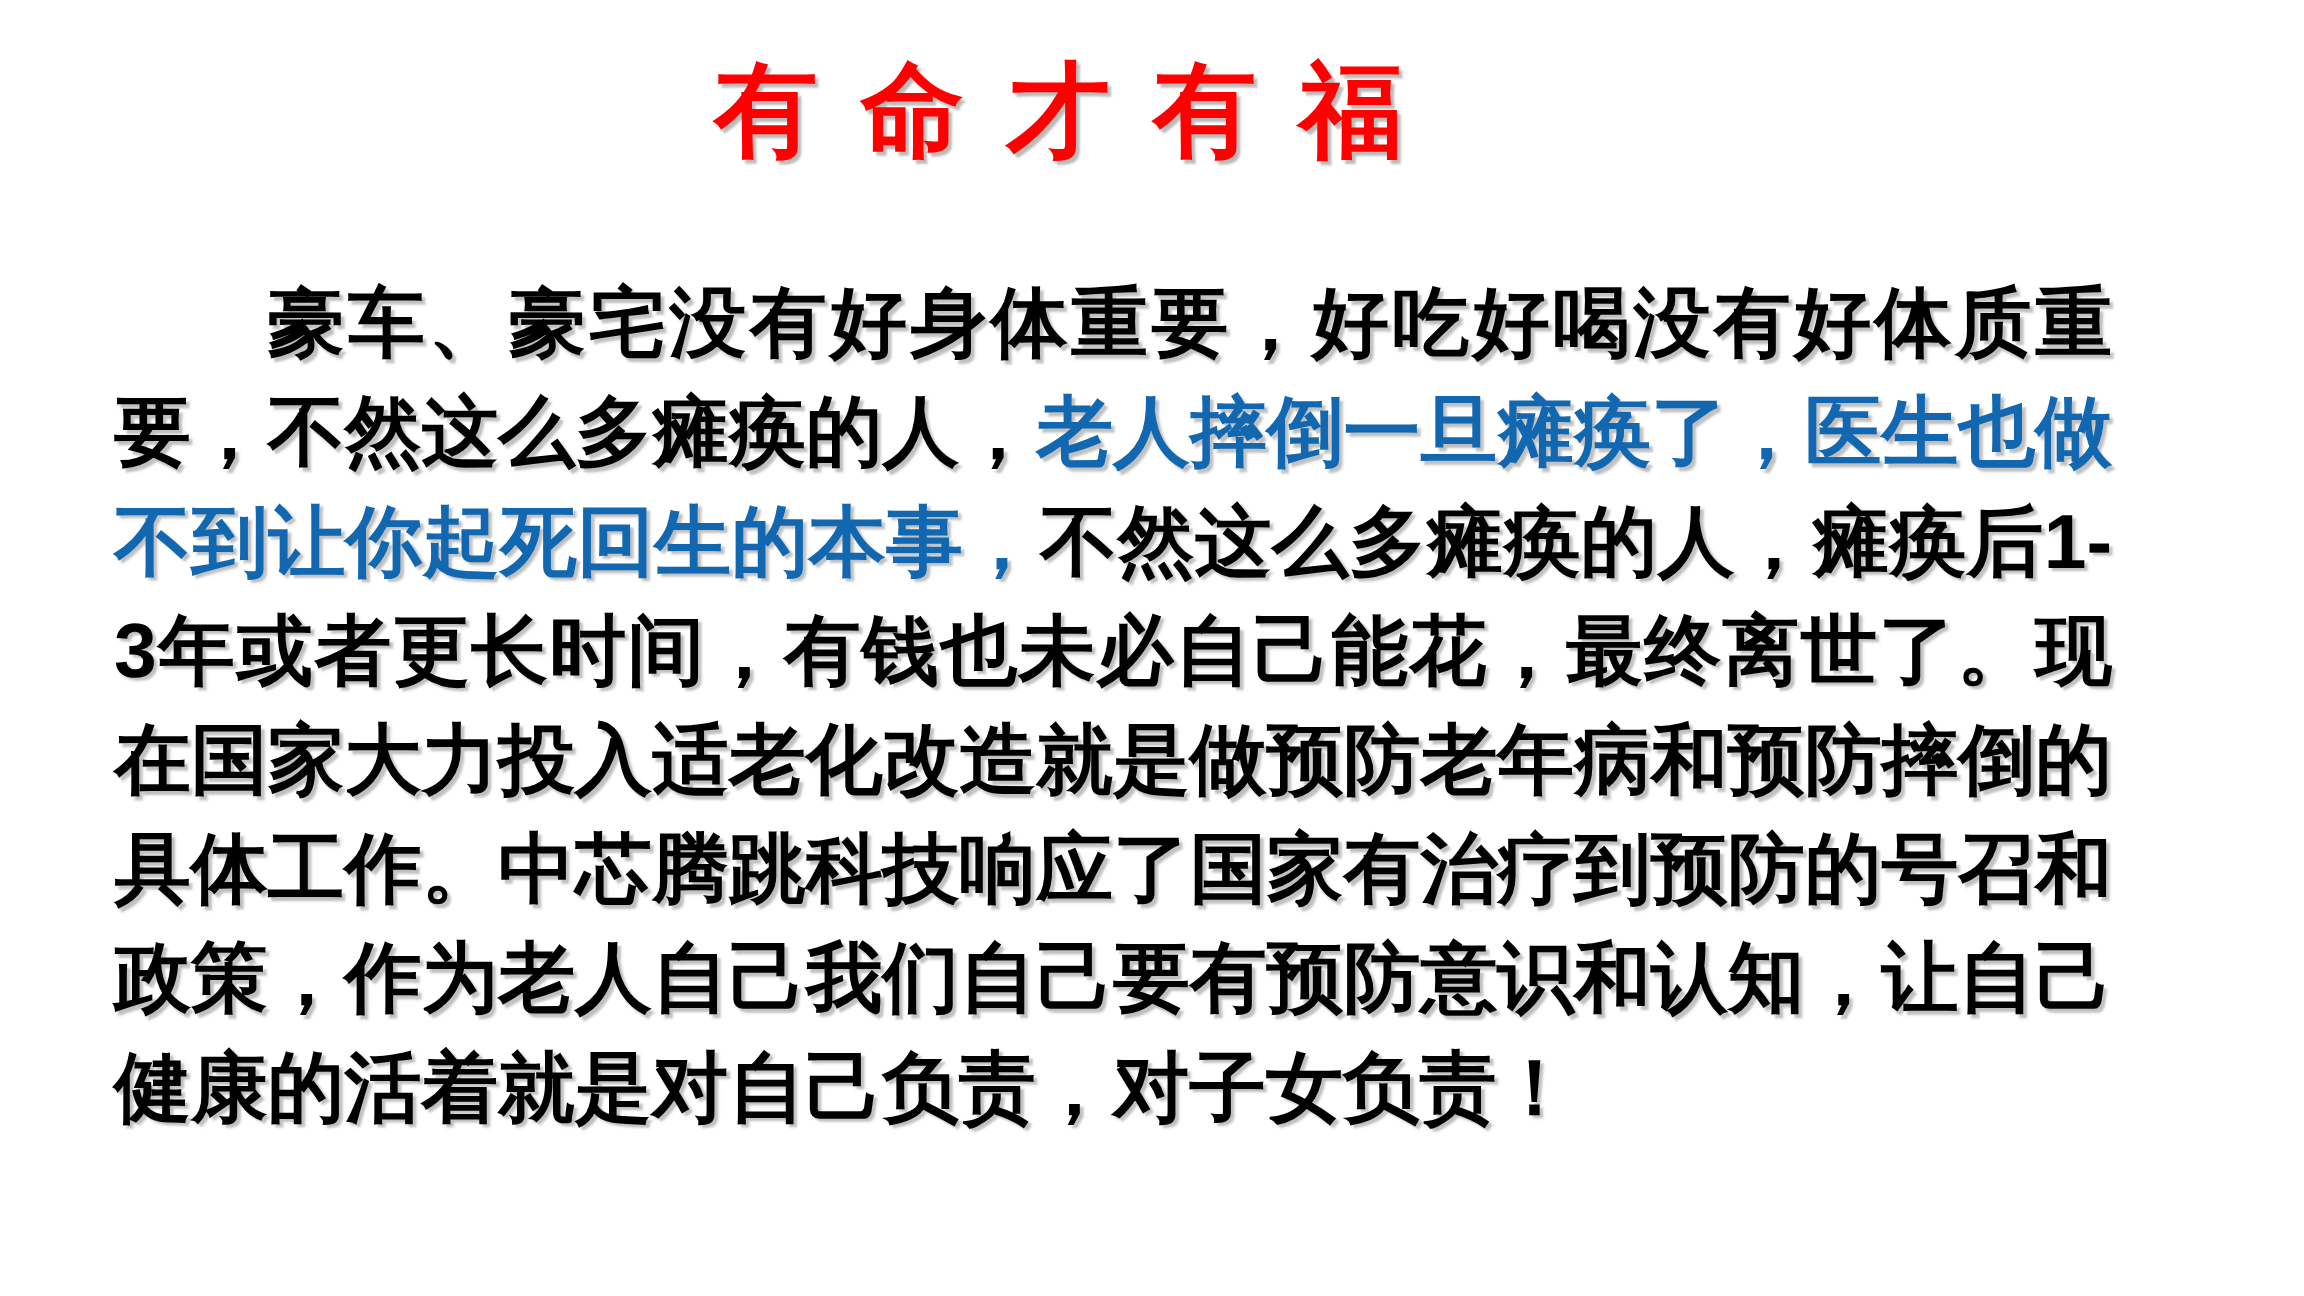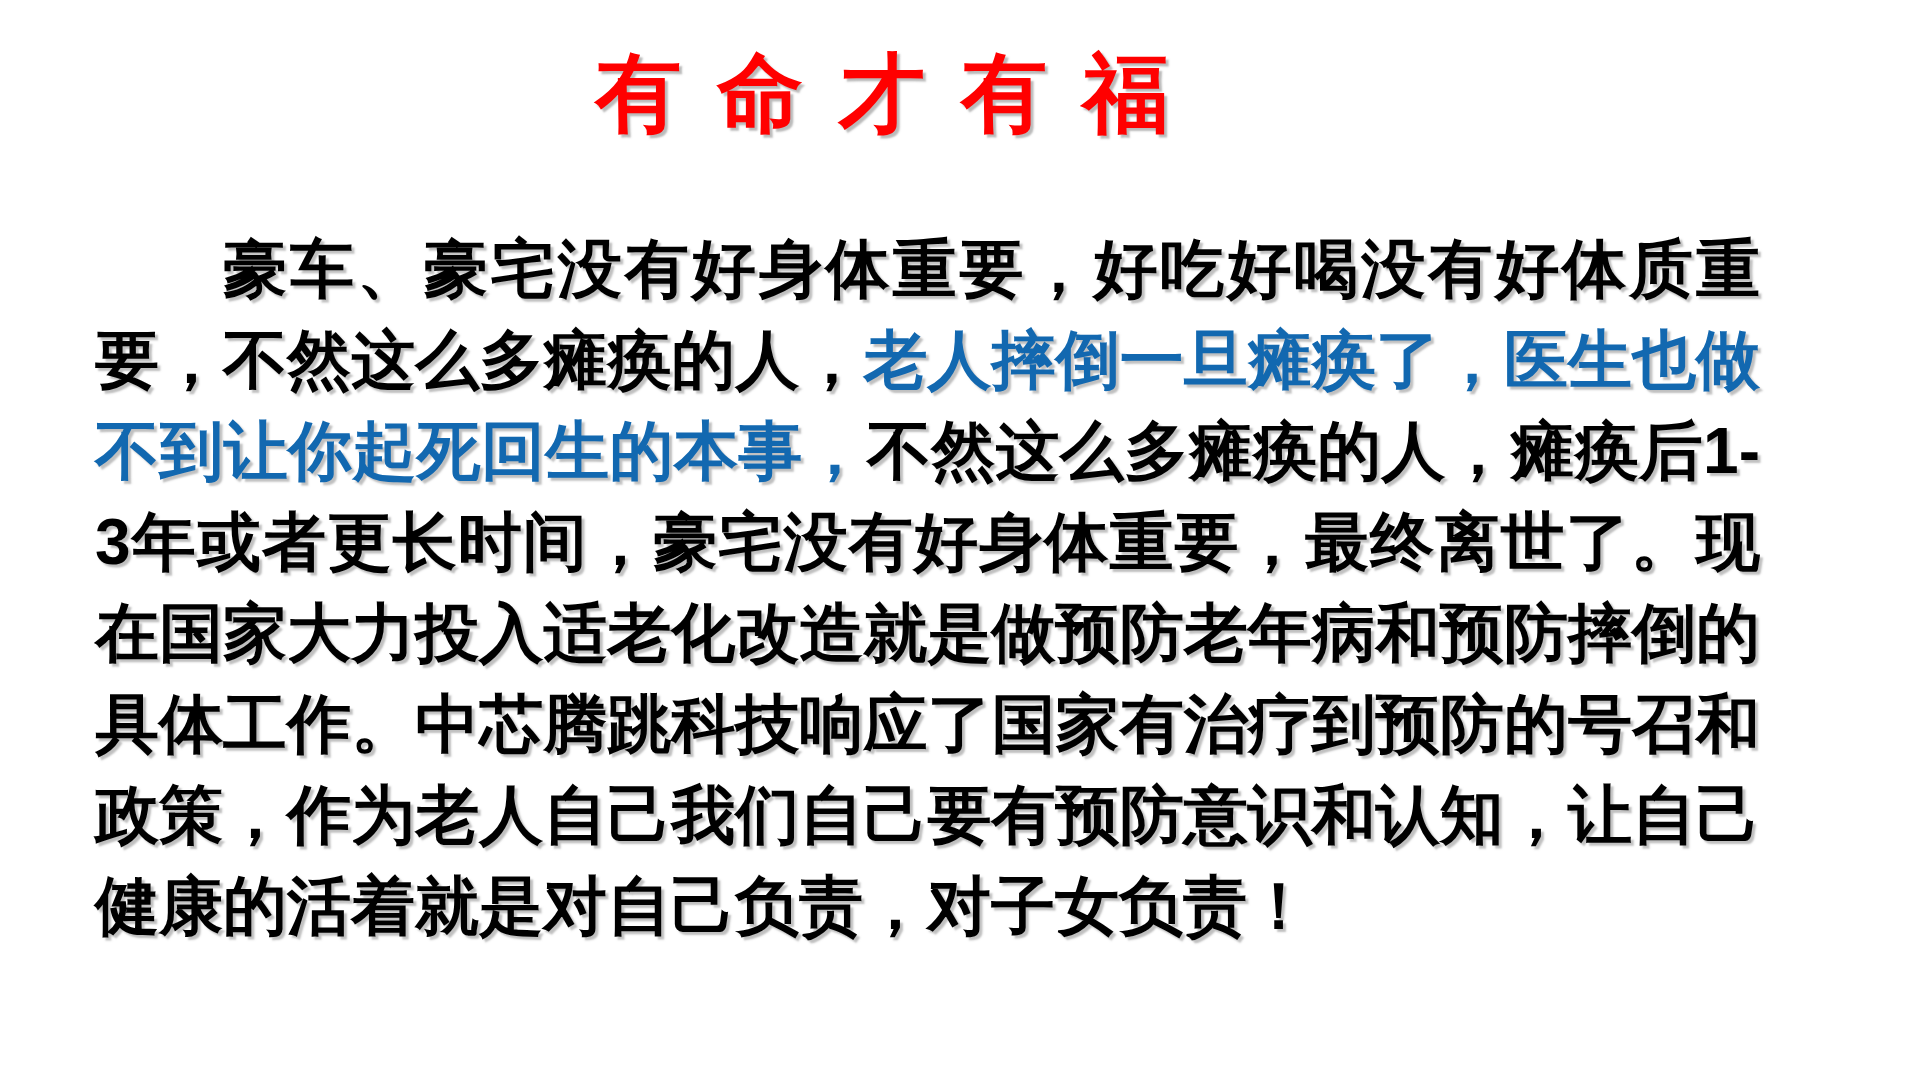--- a/index.html
+++ b/index.html
@@ -49,14 +49,14 @@
   .slide-body span {
     
   }
 </style>
 </head>
 <body>
 
 <div class="slide" style="background: rgb(255, 255, 255);">
   <h1 class="slide-title" style="color: rgb(255, 0, 0);">有 命 才 有 福</h1>
 
-  <p class="slide-body"><span style="color: rgb(0, 0, 0);">豪车、豪宅没有好身体重要，好吃好喝没有好体质重要，不然这么多瘫痪的人，</span><span style="color: rgb(18, 104, 176);">老人摔倒一旦瘫痪了，医生也做不到让你起死回生的本事，</span><span style="color: rgb(0, 0, 0);">不然这么多瘫痪的人，瘫痪后1-3年或者更长时间，豪宅没有好身体重要，最终离世了。现在国家大力投入适老化改造就是做预防老年病和预防摔倒的具体工作。中芯腾跳科技响应了国家有治疗到预防的号召和政策，作为老人自己我们自己要有预防意识和认知，让自己健康的活着就是对自己负责，对子女负责！</span></p>
+  <p class="slide-body"><span style="color: rgb(0, 0, 0);">豪车、豪宅没有好身体重要，好吃好喝没有好体质重要，不然这么多瘫痪的人，</span><span style="color: rgb(18, 104, 176);">老人摔倒一旦瘫痪了，医生也做不到让你起死回生的本事，</span><span style="color: rgb(0, 0, 0);">不然这么多瘫痪的人，瘫痪后1-3年或者更长时间，有钱也未必自己能花，最终离世了。现在国家大力投入适老化改造就是做预防老年病和预防摔倒的具体工作。中芯腾跳科技响应了国家有治疗到预防的号召和政策，作为老人自己我们自己要有预防意识和认知，让自己健康的活着就是对自己负责，对子女负责！</span></p>
 </div>
 
 </body></html>

